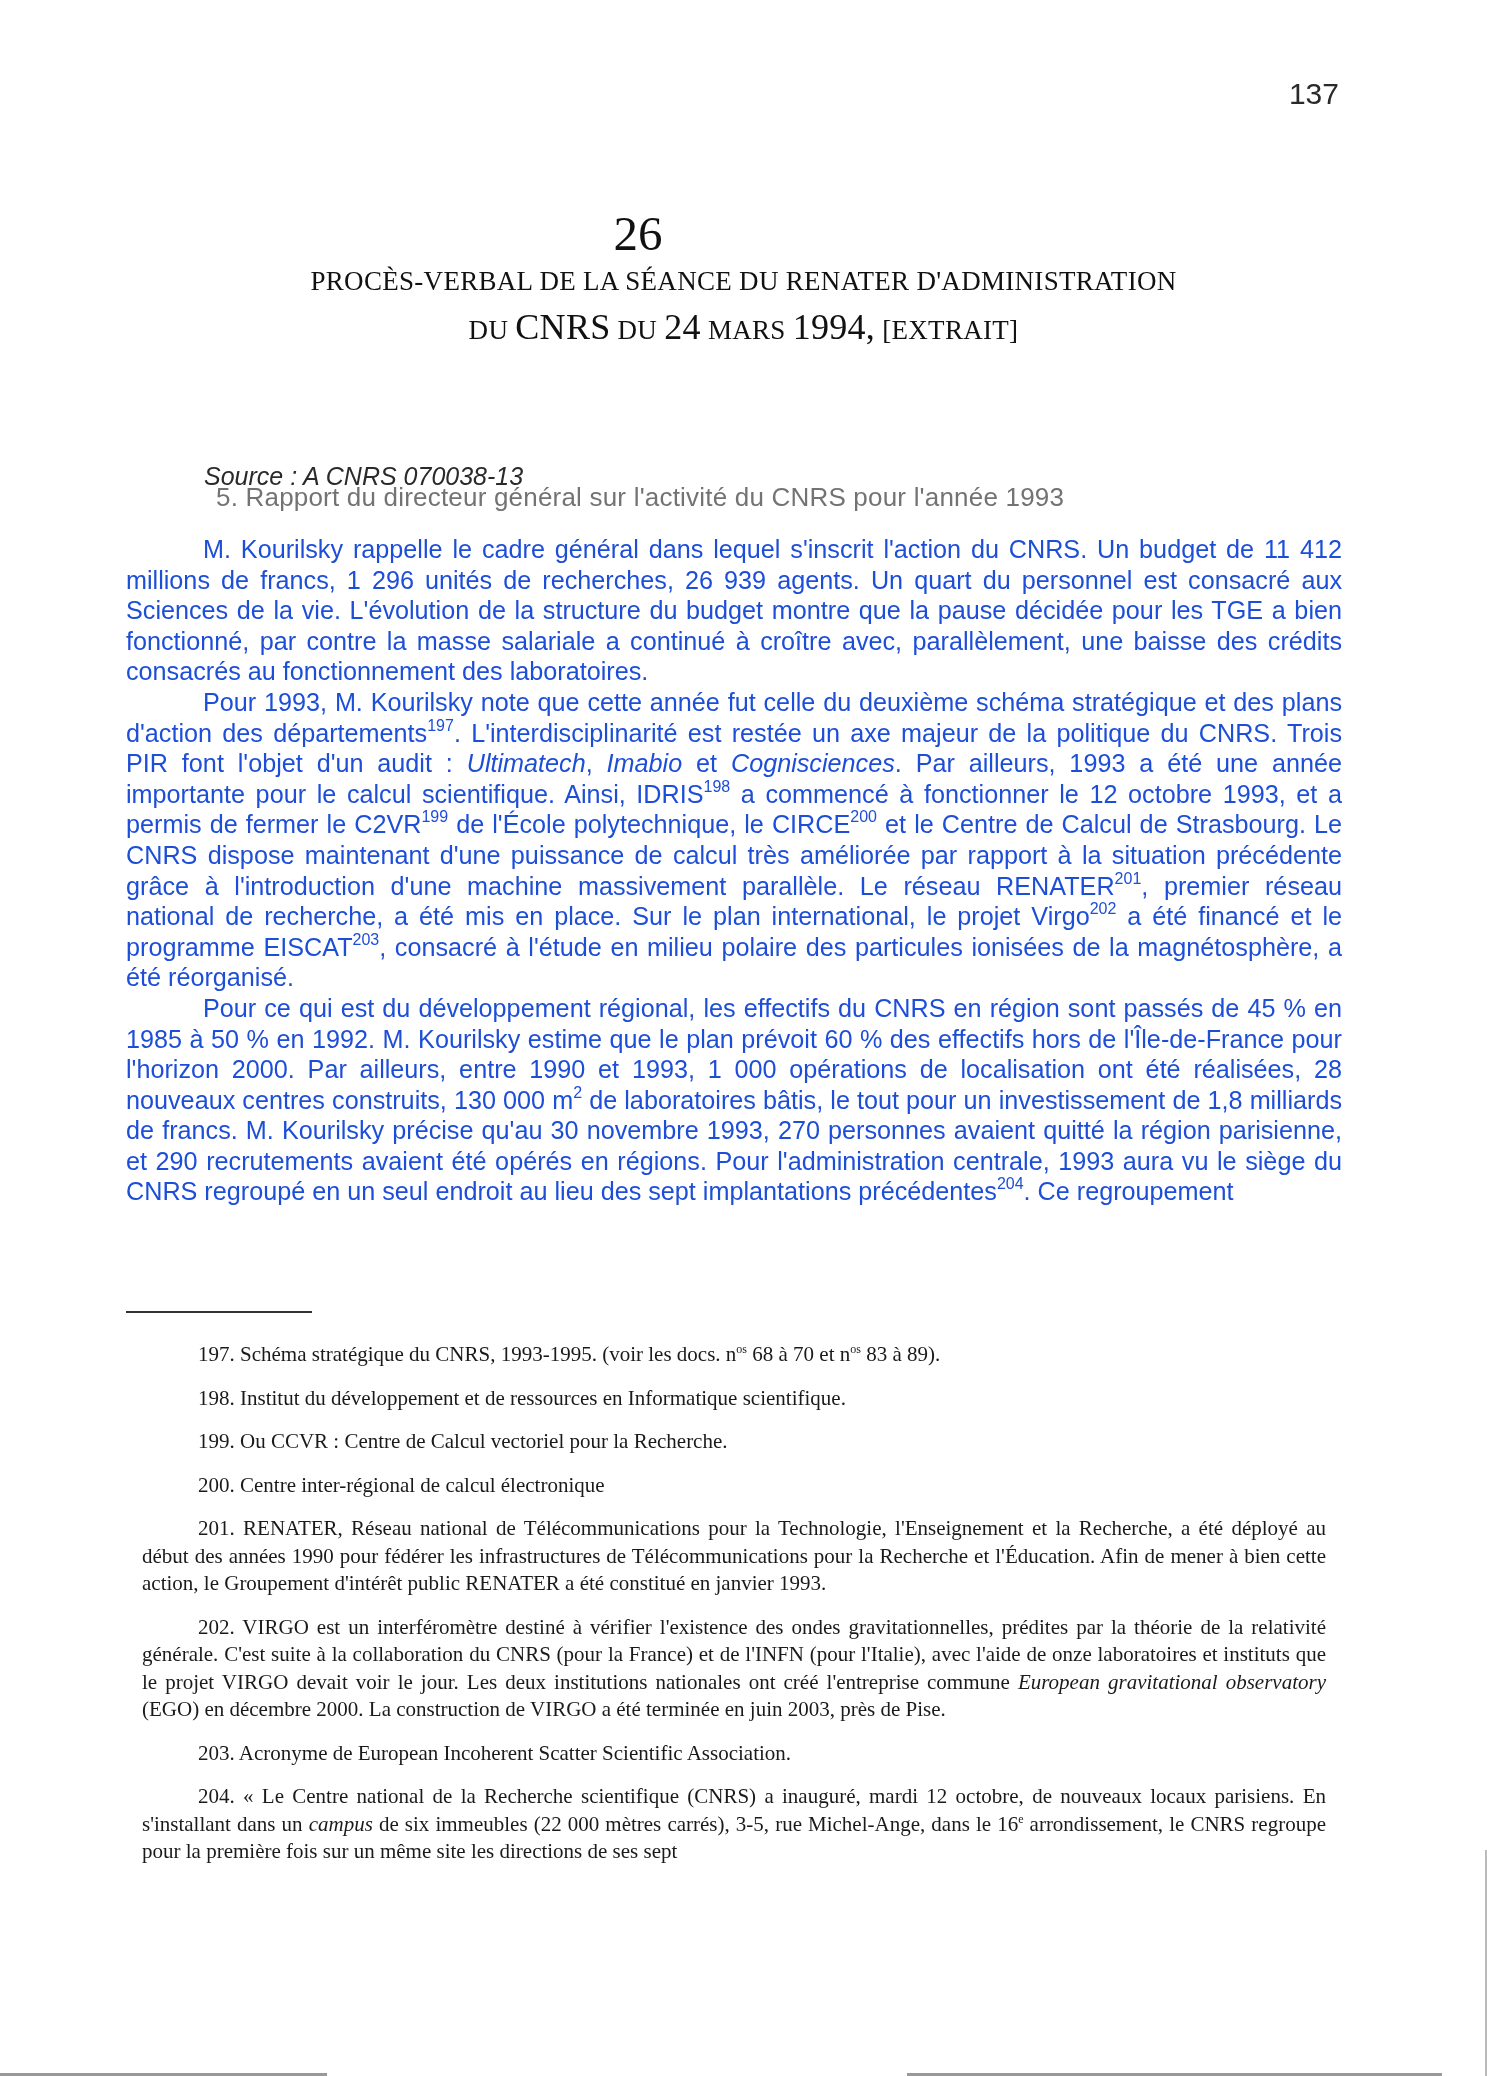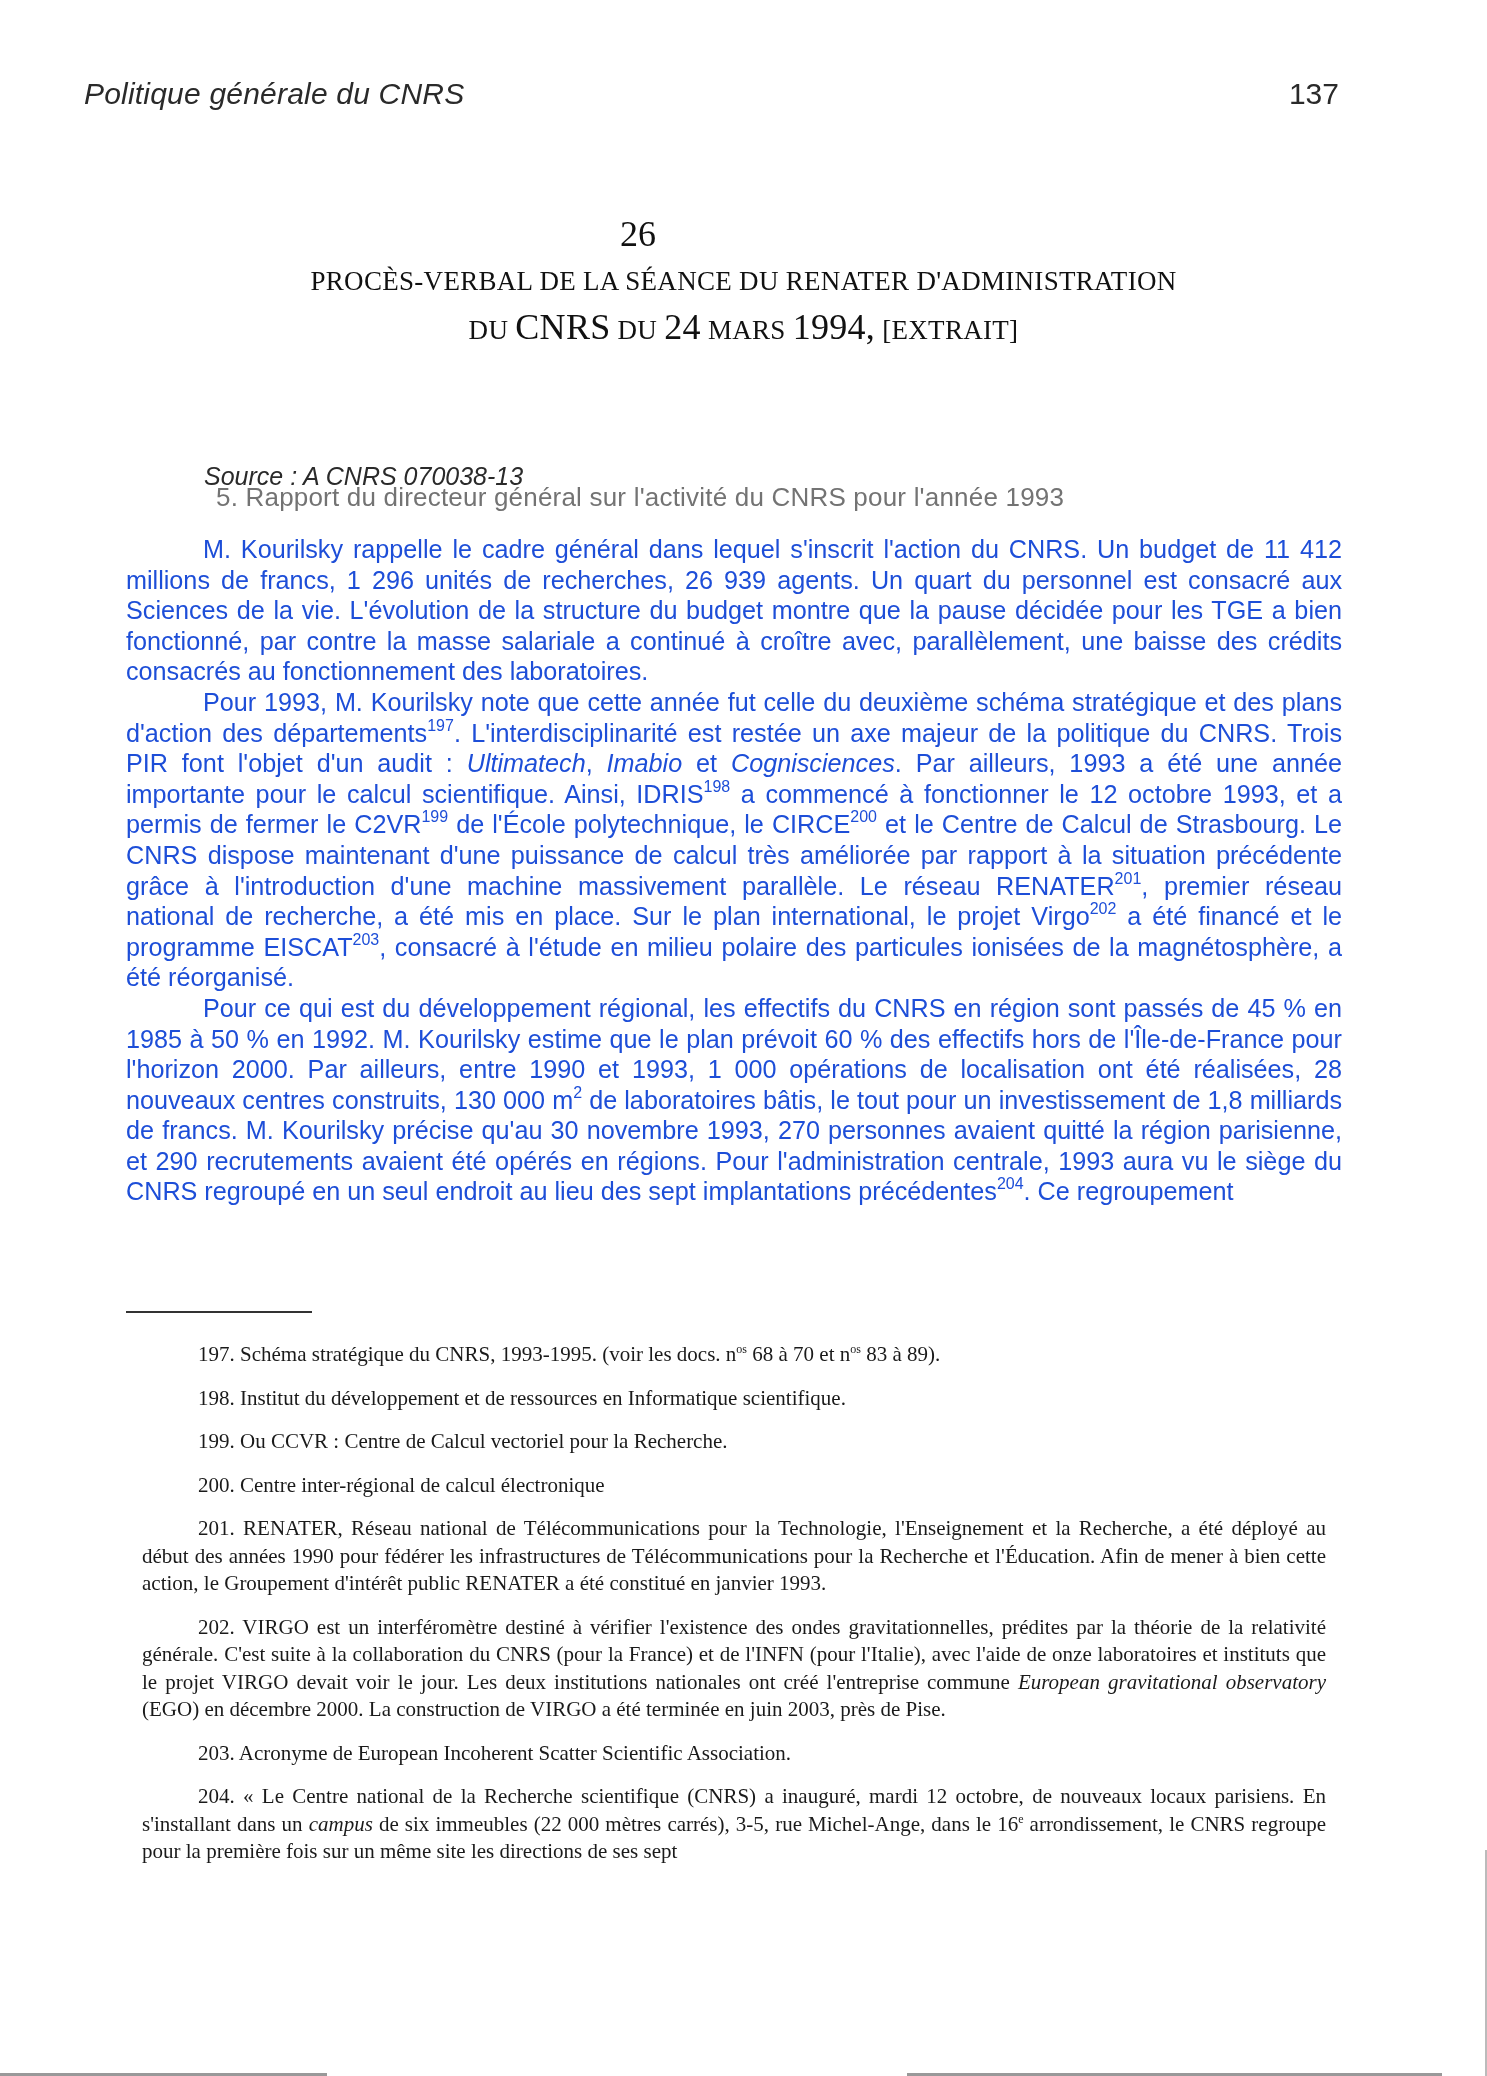--- a/index.html
+++ b/index.html
@@ -10,21 +10,21 @@
     }
     .running-head {
       position: absolute; top: 76px; left: 84px; right: 148px;
       font-size: 30px; line-height: 36px;
     }
     .running-title { font-style: italic; color: #2a2a2a; letter-spacing: 0.2px; }
     .page-number { position: absolute; right: 0; top: 0; color: #2a2a2a; }
 
     .doc-number {
       position: absolute; top: 212px; left: 0; width: 1276px; text-align: center;
-      font-family: "Liberation Serif", serif; font-size: 36px; line-height: 44px; color: #111;
+      font-family: "Liberation Serif", serif; font-size: 49px; line-height: 44px; color: #111;
     }
     .doc-title {
       position: absolute; top: 258px; left: 0; width: 1487px; text-align: center;
       font-family: "Liberation Serif", serif; color: #111;
       font-size: 27px; line-height: 46px; letter-spacing: 0.3px;
     }
     .doc-title .big { font-size: 36px; }
 
     .source {
       position: absolute; top: 418px; left: 204px;
@@ -60,21 +60,20 @@
     .page-edge-bottom {
       position: absolute; bottom: 0; left: 0; width: 1487px; height: 3px;
       background: linear-gradient(90deg, #555 0 22%, transparent 22% 61%, #555 61% 97%, transparent 97%);
       opacity: 0.6;
     }
   </style>
 </head>
 <body>
 
 <div class="running-head">
-  <span class="running-title">Politique générale du CNRS</span>
   <span class="page-number">137</span>
 </div>
 
 <div class="doc-number">26</div>
 
 <div class="doc-title">
   <div>PROCÈS-VERBAL DE LA SÉANCE DU RENATER D'ADMINISTRATION</div>
   <div><span>DU </span><span class="big">CNRS</span><span> DU </span><span class="big">24</span><span> MARS </span><span class="big">1994,</span><span> [EXTRAIT]</span></div>
 </div>
 

